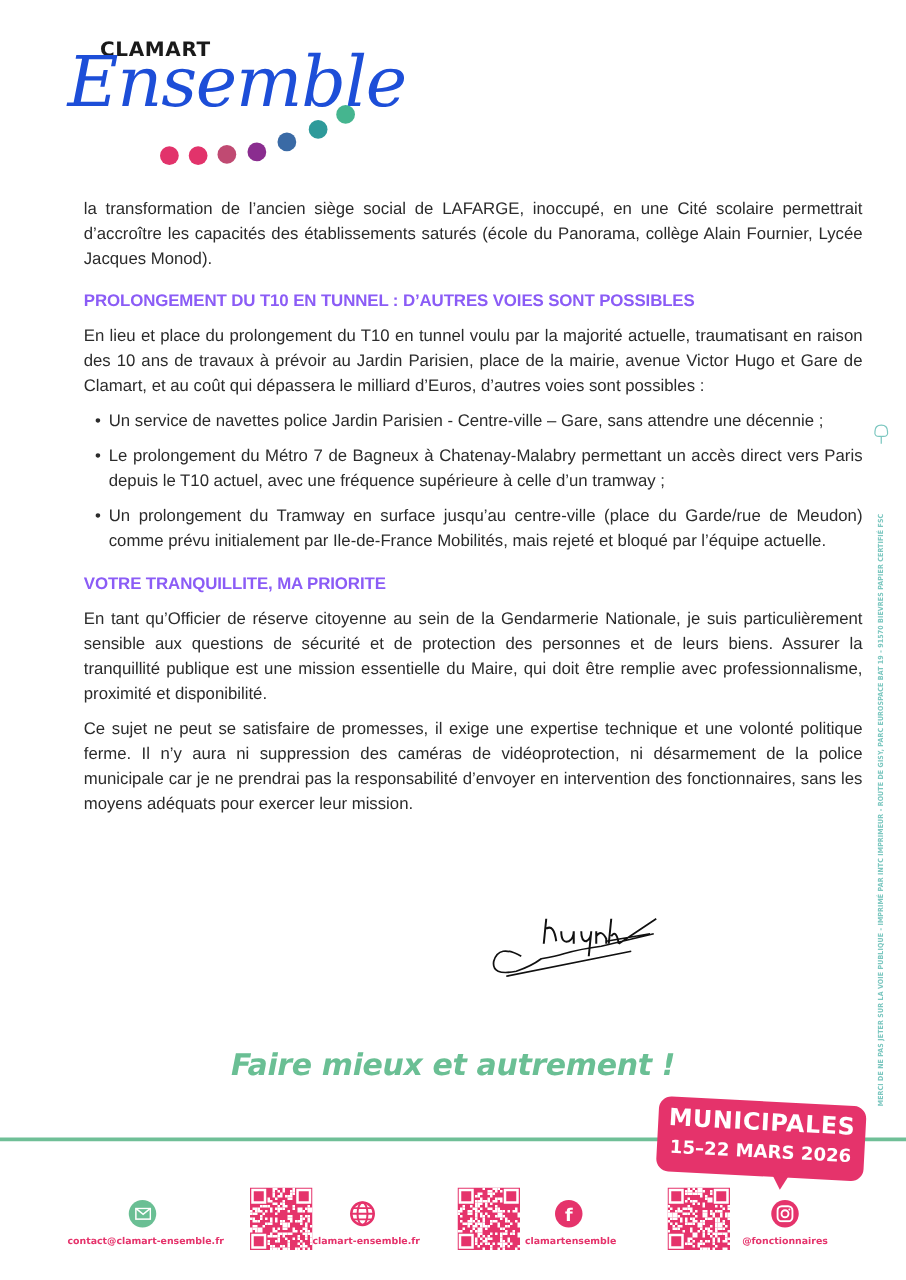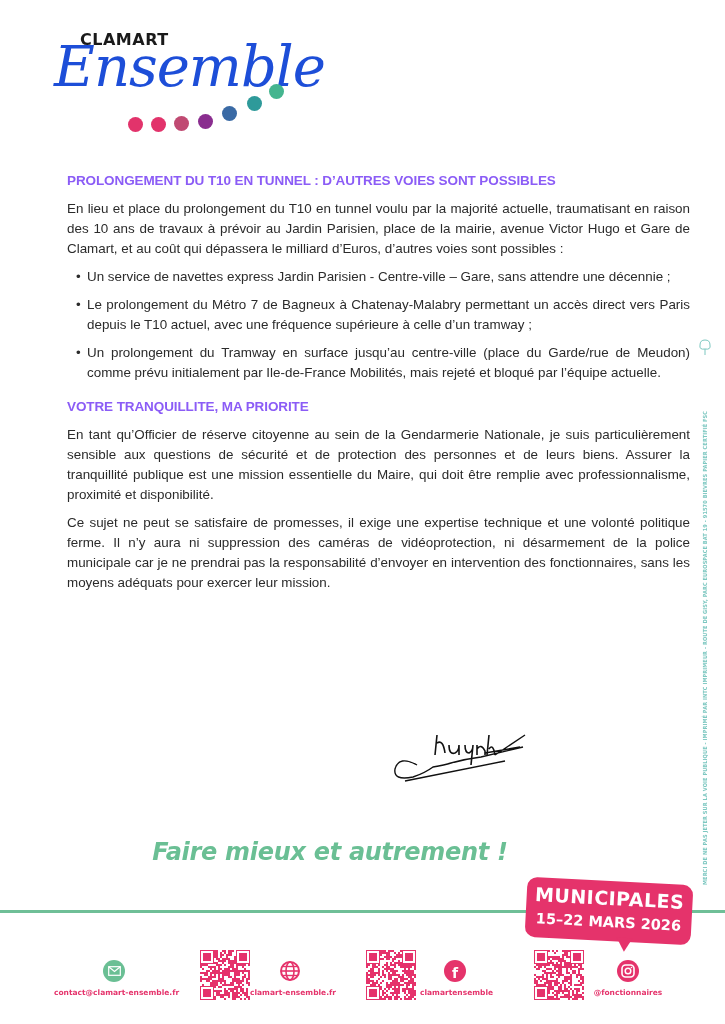--- a/index.html
+++ b/index.html
@@ -18,21 +18,21 @@
   .content h2 { color: #8b5cf6; font-size: 13.5px; font-weight: bold; margin: 14px 0 8px 0; letter-spacing: -0.1px; }
   .content ul { list-style: none; margin: 0 0 6px 0; }
   .content li { position: relative; padding-left: 20px; margin-bottom: 8px; text-align: justify; }
   .content li::before { content: "•"; position: absolute; left: 9px; top: 0; }
   .sig-block p { margin-bottom: 10px; text-align: left; }
   .sig-block .tight { margin-bottom: 0; }
 
   .signature { position: absolute; left: 385px; top: 725px; width: 160px; height: 60px; }
 
   
-  .slogan { position: absolute; left: 120px; top: 838px; width: 420px; text-align: center; color: #6abf94; }
+  .slogan { position: absolute; left: 120px; top: 838px; width: 420px; text-align: right; color: #6abf94; }
   .slogan-main { font-family: "DejaVu Sans", sans-serif; font-style: italic; font-weight: bold; font-size: 24px; letter-spacing: -0.3px; white-space: nowrap; }
   .slogan-sub { font-family: "DejaVu Sans", sans-serif; font-style: italic; font-weight: bold; font-size: 15px; margin-top: 2px; white-space: nowrap; }
 
   .green-line { position: absolute; left: 0; top: 910px; width: 725px; height: 3px; background: #6fbf97; }
 
   
   .badge { position: absolute; left: 526px; top: 881px; width: 166px; height: 60px; background: #e5336b; border-radius: 10px; transform: rotate(3deg); color: #ffffff; text-align: center; font-family: "DejaVu Sans", sans-serif; font-weight: bold; }
   .badge-title { font-size: 19px; line-height: 26px; padding-top: 4px; letter-spacing: 0.5px; }
   .badge-date { font-size: 14.5px; line-height: 22px; letter-spacing: 0px; white-space: nowrap; }
   .badge-tail { position: absolute; left: 92px; top: 56px; width: 0; height: 0; border-left: 8px solid transparent; border-right: 8px solid transparent; border-top: 14px solid #e5336b; }
@@ -55,25 +55,26 @@
   <div class="dot" style="left:74px; top:87px; background:#e2336b;"></div>
   <div class="dot" style="left:97px; top:87px; background:#e2336b;"></div>
   <div class="dot" style="left:120px; top:86px; background:#c04a72;"></div>
   <div class="dot" style="left:144px; top:84px; background:#8a2d8f;"></div>
   <div class="dot" style="left:168px; top:76px; background:#3a6aa5;"></div>
   <div class="dot" style="left:193px; top:66px; background:#2e9a9a;"></div>
   <div class="dot" style="left:215px; top:54px; background:#45b58f;"></div>
 </div>
 
 <div class="content">
+  <p>la transformation de l’ancien siège social de LAFARGE, inoccupé, en une Cité scolaire permettrait d’accroître les capacités des établissements saturés (école du Panorama, collège Alain Fournier, Lycée Jacques Monod).</p>
 
   <h2>PROLONGEMENT DU T10 EN TUNNEL : D’AUTRES VOIES SONT POSSIBLES</h2>
   <p>En lieu et place du prolongement du T10 en tunnel voulu par la majorité actuelle, traumatisant en raison des 10 ans de travaux à prévoir au Jardin Parisien, place de la mairie, avenue Victor Hugo et Gare de Clamart, et au coût qui dépassera le milliard d’Euros, d’autres voies sont possibles :</p>
   <ul>
-    <li>Un service de navettes express Jardin Parisien - Centre-ville – Gare, sans attendre une décennie ;</li>
+    <li>Un service de navettes police Jardin Parisien - Centre-ville – Gare, sans attendre une décennie ;</li>
     <li>Le prolongement du Métro 7 de Bagneux à Chatenay-Malabry permettant un accès direct vers Paris depuis le T10 actuel, avec une fréquence supérieure à celle d’un tramway ;</li>
     <li>Un prolongement du Tramway en surface jusqu’au centre-ville (place du Garde/rue de Meudon) comme prévu initialement par Ile-de-France Mobilités, mais rejeté et bloqué par l’équipe actuelle.</li>
   </ul>
 
   <h2>VOTRE TRANQUILLITE, MA PRIORITE</h2>
   <p>En tant qu’Officier de réserve citoyenne au sein de la Gendarmerie Nationale, je suis particulièrement sensible aux questions de sécurité et de protection des personnes et de leurs biens. Assurer la tranquillité publique est une mission essentielle du Maire, qui doit être remplie avec professionnalisme, proximité et disponibilité.</p>
   <p>Ce sujet ne peut se satisfaire de promesses, il exige une expertise technique et une volonté politique ferme. Il n’y aura ni suppression des caméras de vidéoprotection, ni désarmement de la police municipale car je ne prendrai pas la responsabilité d’envoyer en intervention des fonctionnaires, sans les moyens adéquats pour exercer leur mission.</p>
 
 </div>
 

